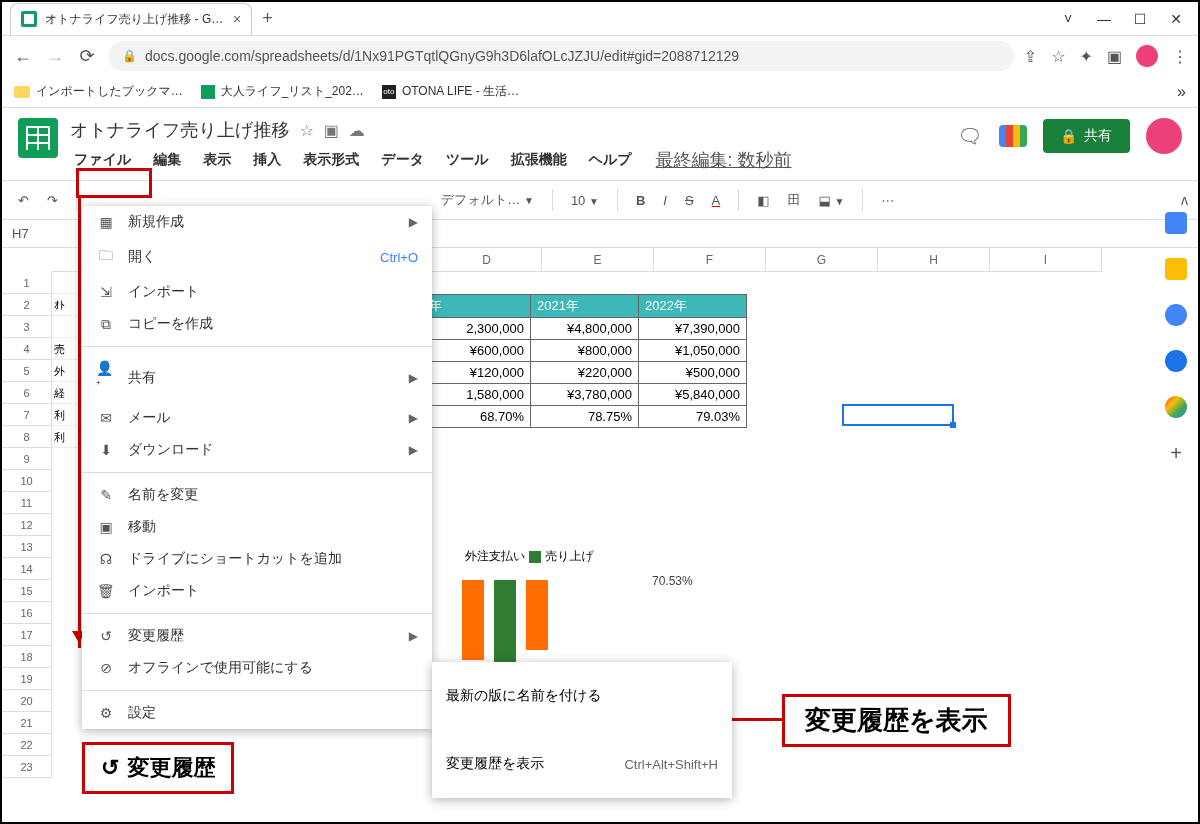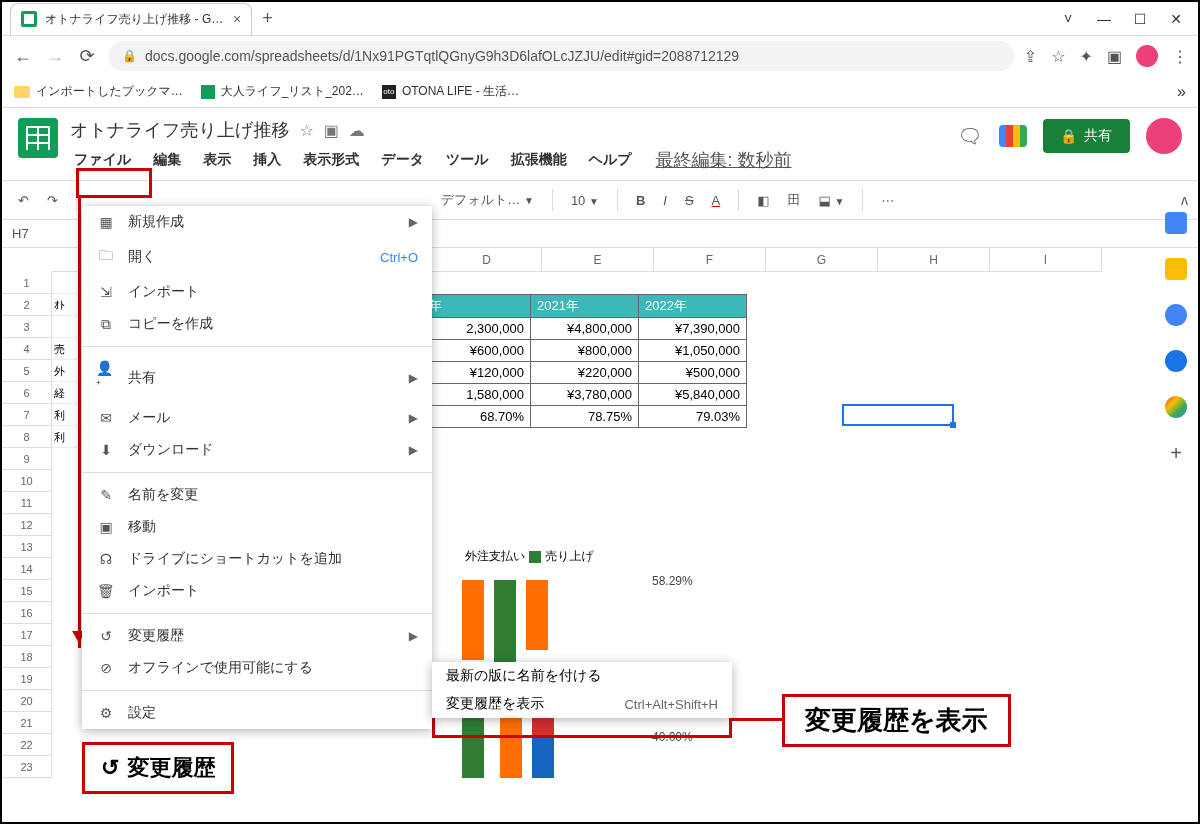--- a/index.html
+++ b/index.html
@@ -58,21 +58,21 @@
 .data-table td{border:1px solid #666;padding:2px 6px;text-align:right;height:22px;min-width:108px;}
 .sel-cell{position:absolute;border:2px solid #1a73e8;width:112px;height:22px;}
 .sel-cell::after{content:"";position:absolute;right:-4px;bottom:-4px;width:6px;height:6px;background:#1a73e8;}
 .file-menu{position:absolute;left:80px;top:204px;width:350px;background:#fff;box-shadow:0 2px 10px rgba(0,0,0,0.3);font-size:14px;color:#333;z-index:50;}
 .file-menu .fm-item{display:flex;align-items:center;padding:7px 14px;gap:12px;}
 .fm-icon{width:20px;display:inline-flex;justify-content:center;color:#555;}
 .fm-arrow{margin-left:auto;color:#666;font-size:12px;}
 .fm-short{margin-left:auto;color:#3b82f6;font-size:13px;}
 .fm-divider{height:1px;background:#ddd;margin:6px 0;}
 .submenu{position:absolute;left:430px;top:660px;width:300px;background:#fff;box-shadow:0 2px 10px rgba(0,0,0,0.3);font-size:14px;z-index:60;}
-.submenu .sm-item{display:flex;align-items:center;padding:5px 14px;}
+.submenu .sm-item{display:flex;align-items:center;padding:25px 14px;}
 .sm-short{margin-left:auto;color:#666;font-size:13px;}
 .red-box{position:absolute;border:3px solid #c00;}
 .red-arrow{position:absolute;width:3px;background:#c00;}
 .red-arrow::after{content:"";position:absolute;bottom:-2px;left:-6px;border:7px solid transparent;border-top:12px solid #c00;}
 .callout{position:absolute;border:3px solid #c00;font-size:22px;font-weight:bold;padding:8px 16px;background:#fff;display:flex;align-items:center;gap:8px;}
 .callout2{position:absolute;border:3px solid #c00;font-size:26px;font-weight:bold;padding:6px 20px;background:#fff;}
 .red-line{position:absolute;height:3px;background:#c00;}
 .chart-legend{position:absolute;left:430px;top:572px;font-size:12px;display:flex;gap:4px;align-items:center;margin-left:33px;}
 .lg-sq{width:12px;height:12px;display:inline-block;}
 .chart-bars{position:absolute;left:460px;top:608px;display:flex;gap:10px;}
@@ -272,21 +272,21 @@
         </tr>
   </tbody>
     </table>
   <div class="sel-cell" style="left:840px;top:156px;"></div>
 
   <div class="chart-legend" style="top:300px;">
     <span>外注支払い</span>
     <span class="lg-sq" style="background:#2e7d32"></span>
       <span>売り上げ</span>
   </div>
-  <div class="chart-pct" style="top:326px;">58.29%</div>
+  <div class="chart-pct" style="top:326px;">70.53%</div>
   <div class="chart-bars" style="top:332px;">
     <div class="bar" style="height:80px;background:#ff6d00"></div>
     <div class="bar" style="height:90px;background:#2e7d32"></div>
     <div class="bar" style="height:70px;background:#ff6d00"></div>
   </div>
   <div class="chart-pct" style="top:482px;">40.00%</div>
   <div class="chart-bars" style="top:470px;">
     <div class="bar" style="height:60px;background:#2e7d32"></div>
     <div class="bar" style="height:60px;background:#ff6d00;margin-left:6px"></div>
     <div class="bar" style="height:60px;background:linear-gradient(#d32f2f 30%,#1565c0 30%)"></div>

